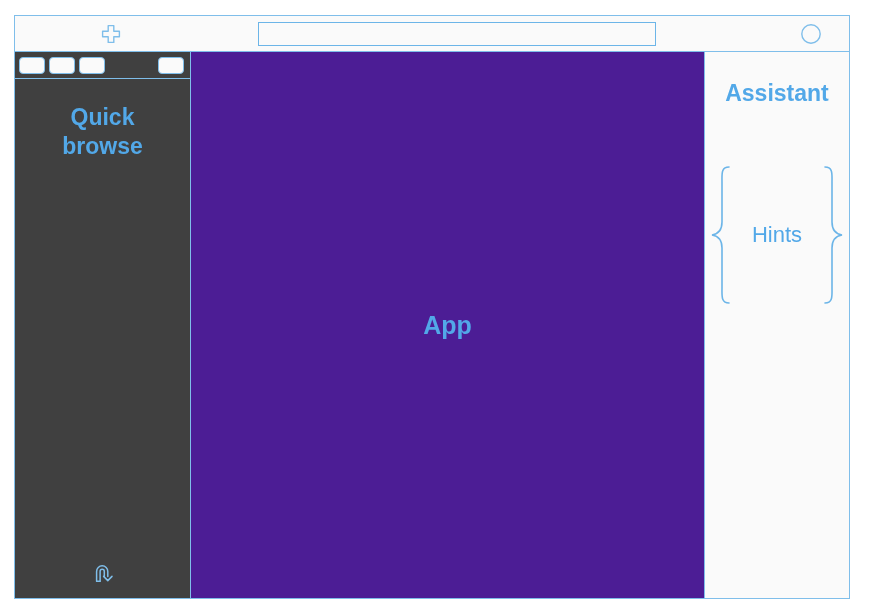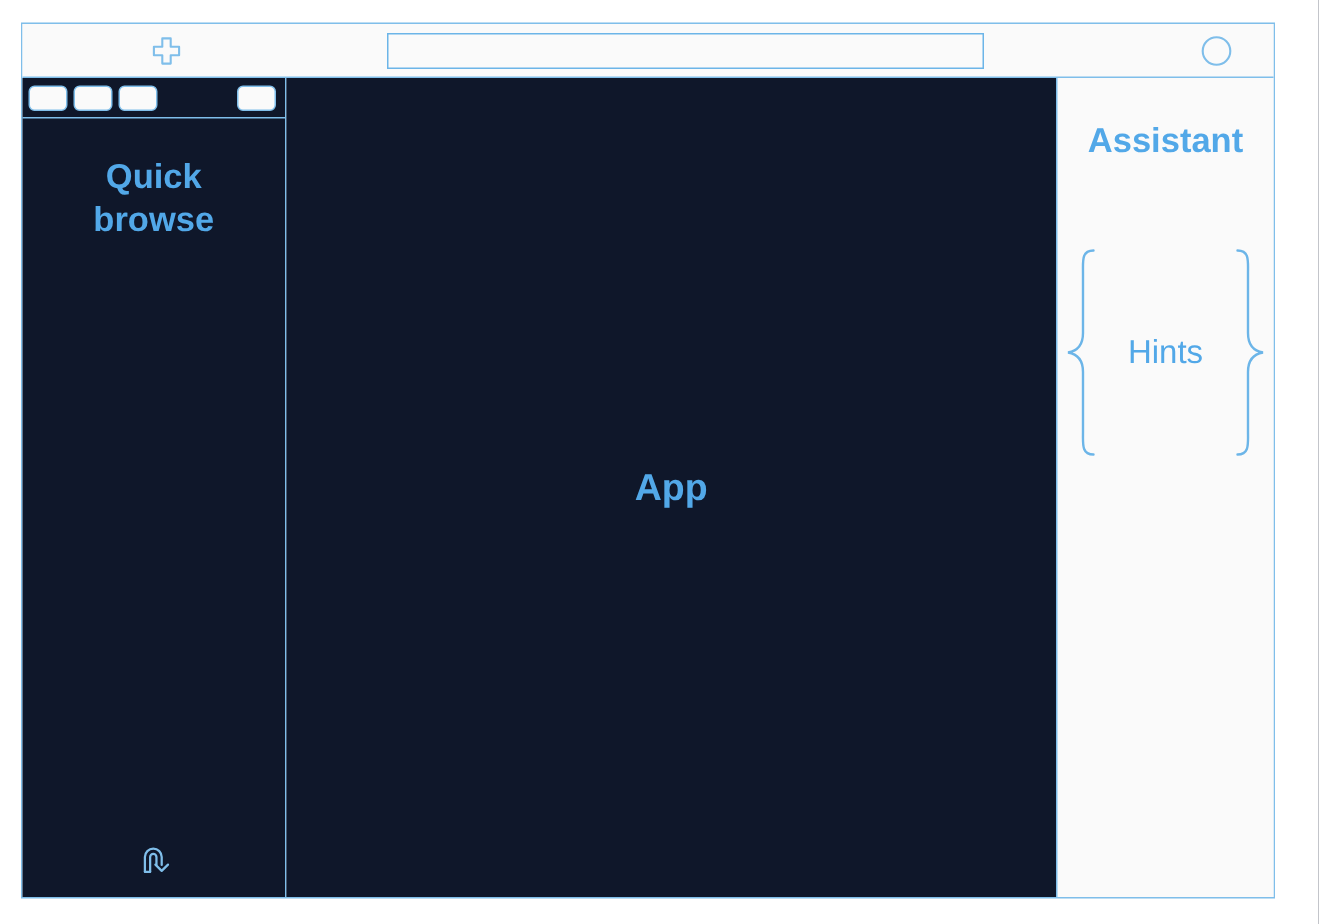--- a/index.html
+++ b/index.html
@@ -87,21 +87,21 @@
     min-height: 0;
   }
 
   
   #sidebar {
     flex: 0 0 176px;
     display: flex;
     flex-direction: column;
     border-right: 1px solid #7fbeea;
     box-sizing: border-box;
-    background: #0f172a;
+    background: #404040;
     min-height: 0;
   }
   #tab-strip {
     flex: 0 0 27px;
     border-bottom: 1px solid #7fbeea;
     box-sizing: border-box;
     display: flex;
     align-items: center;
     padding: 0 6px 0 4px;
     gap: 4px;
@@ -148,21 +148,21 @@
     width: 34px;
     height: 34px;
     display: flex;
     align-items: center;
     justify-content: center;
   }
 
   
   #app-canvas {
     flex: 1 1 auto;
-    background: #0f172a;
+    background: #4c1d95;
     display: flex;
     align-items: center;
     justify-content: center;
     min-width: 0;
   }
   #app-label {
     font-size: 25px;
     font-weight: bold;
     color: #52a8e8;
   }

